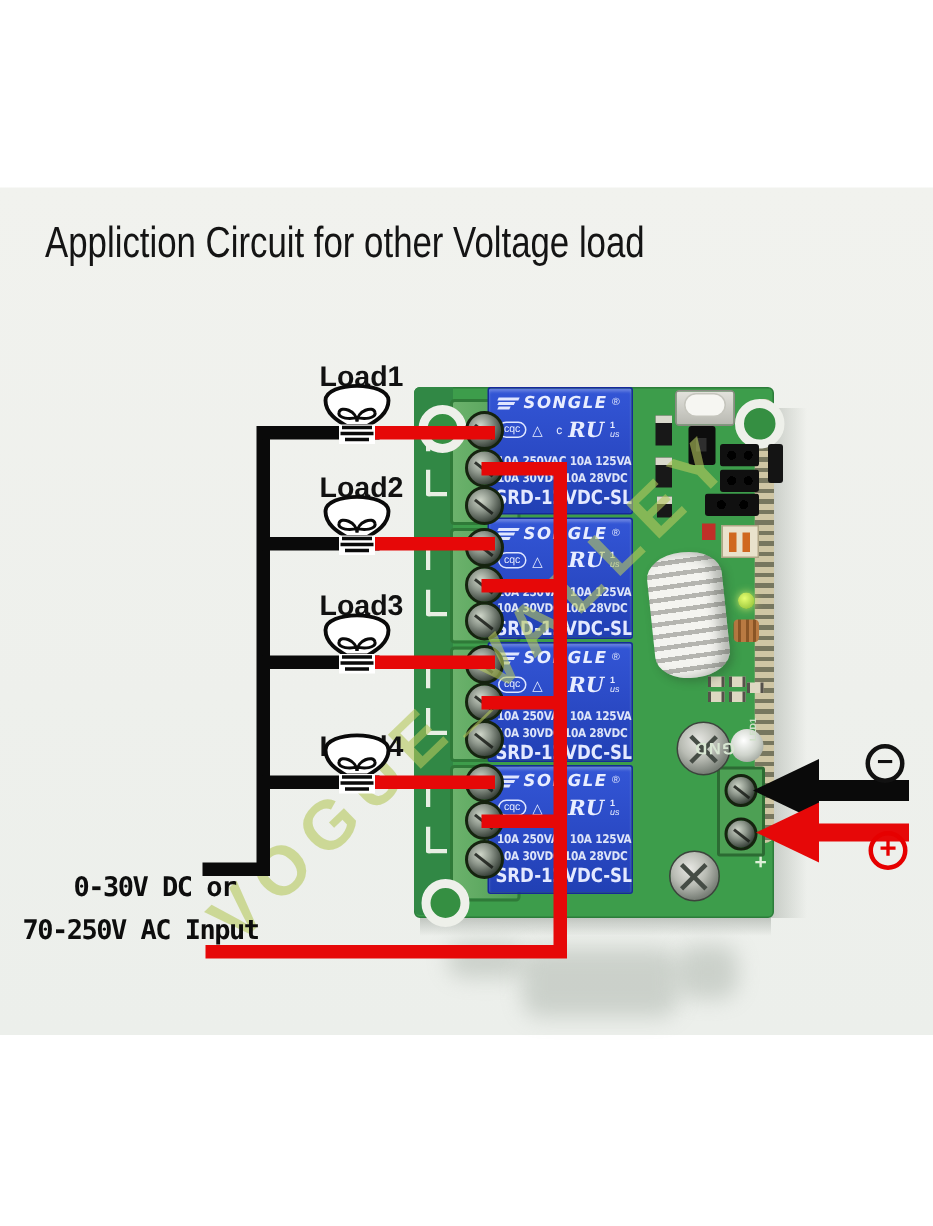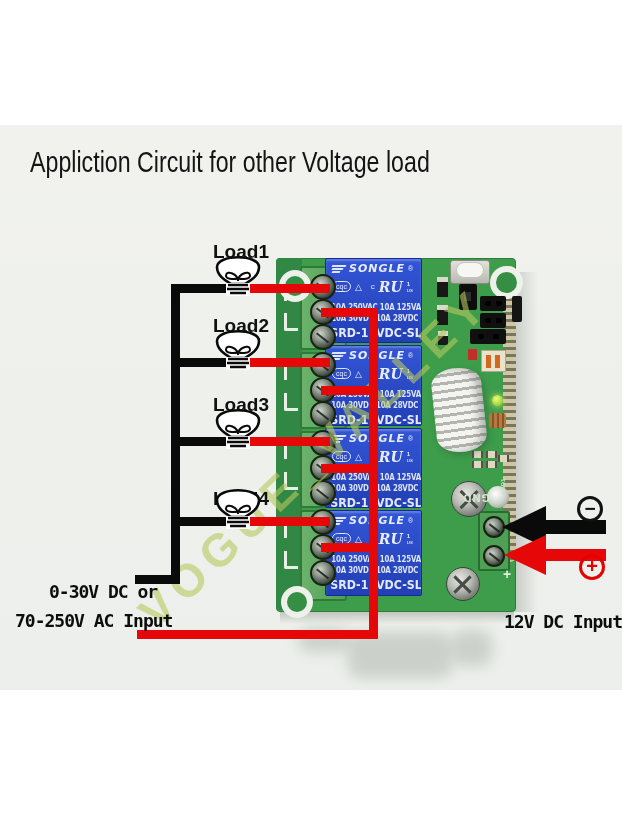--- a/index.html
+++ b/index.html
@@ -406,15 +406,14 @@
 
   <div class="abs mono" style="left:49px;top:581px;">0-30V DC or</div>
   <div class="abs mono" style="left:15px;top:610px;">70-250V AC Input</div>
 
   <div id="arrow-black-head" class="abs"></div>
   <div id="arrow-black-tail" class="abs"></div>
   <div id="arrow-red-head" class="abs"></div>
   <div id="arrow-red-tail" class="abs"></div>
   <div id="pol-minus" class="abs pol">−</div>
   <div id="pol-plus" class="abs pol">+</div>
-  <div class="abs mono" style="left:504px;top:611px;">12V DC Input</div>
 
 </div>
 
 </body></html>

